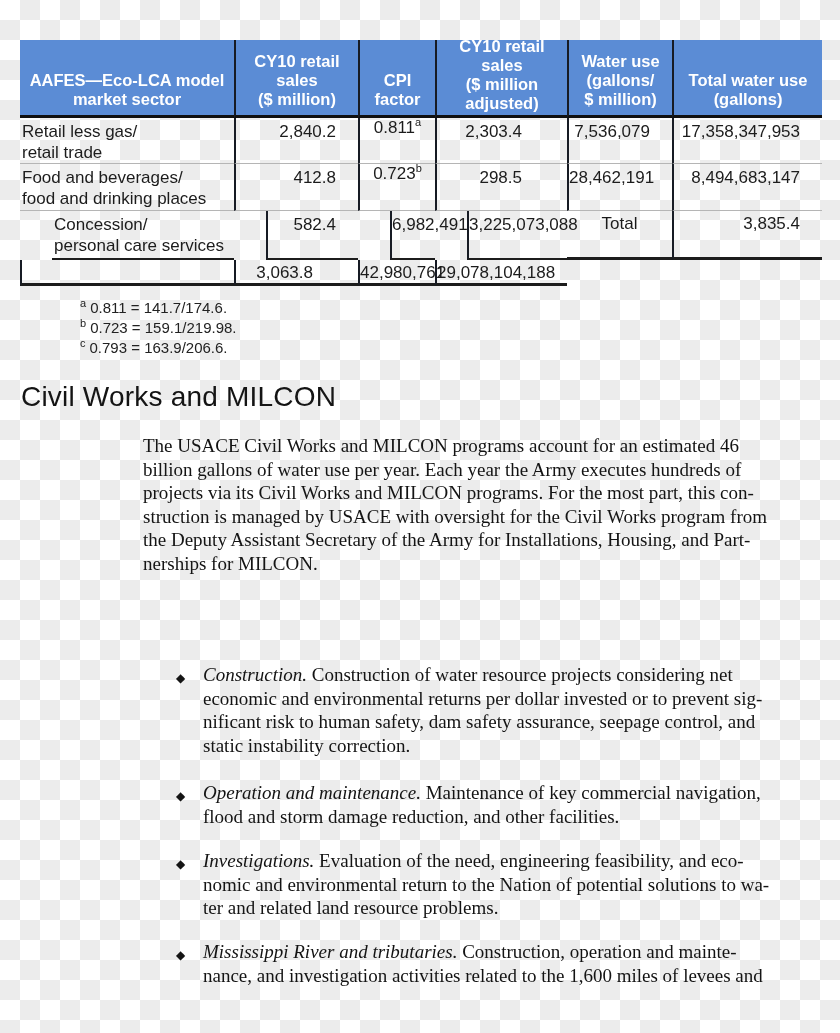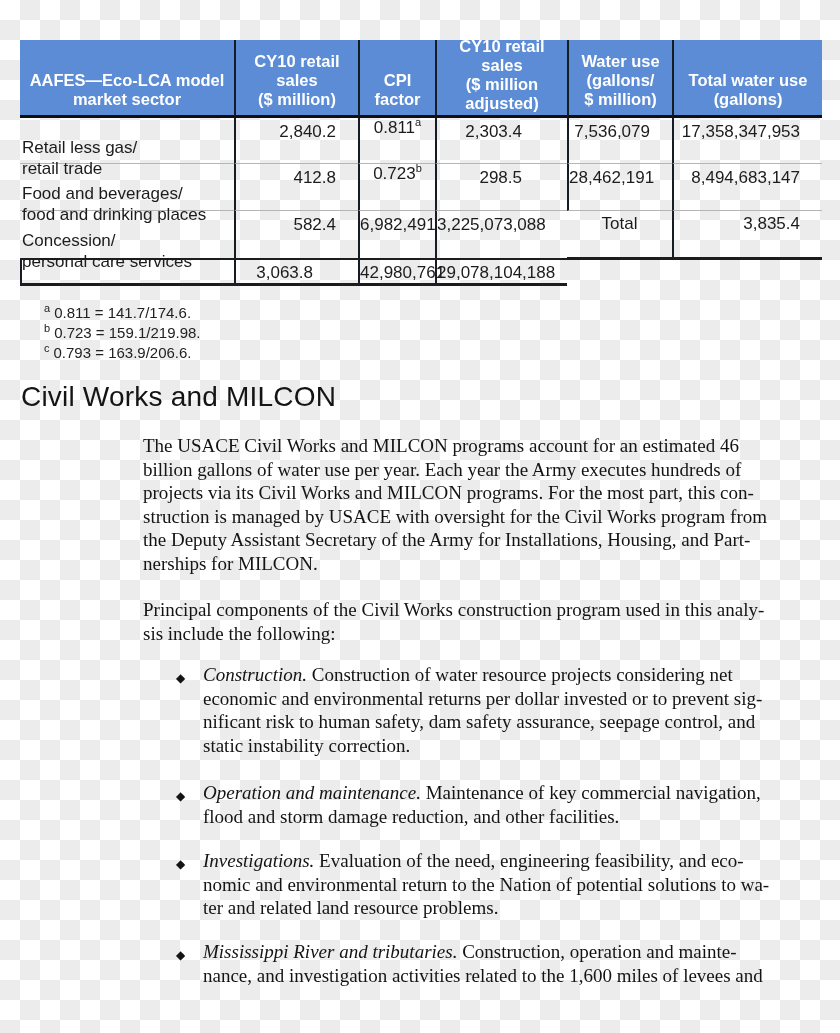--- a/index.html
+++ b/index.html
@@ -23,34 +23,34 @@
   .cell{box-sizing:border-box;color:#1c1c1c;font-size:17px;overflow:visible;}
   .bl{border-left:2px solid #171b24;}
   .hd{
     background:#5b8cd5;color:#ffffff;font-weight:bold;font-size:16.5px;
     line-height:19px;display:flex;flex-direction:column;justify-content:flex-end;
     align-items:center;text-align:center;white-space:pre-line;
     padding-bottom:6px;border-bottom:3px solid #101010;
   }
   .hd.tall{padding-bottom:2px;}
   .rb1{border-bottom:1px solid #b5b5b5;}
-  .rb2{border-bottom:2px solid #1c1c1c;}
+  .rb2{border-bottom:2px solid #1c1c1c;margin-left:32px;}
   .rb3{border-bottom:3px solid #1c1c1c;}
-  .sector{padding:19px 0 0 2px;line-height:21px;white-space:pre-line;text-align:left;}
+  .sector{padding:3px 0 0 2px;line-height:21px;white-space:pre-line;text-align:left;}
   .num{text-align:right;padding-top:4px;}
   .pr30{padding-right:22px;}
   .pr36{padding-right:45px;}
   .pr10{padding-right:22px;}
   .cpi{text-align:center;}
   .cell sup{font-size:11px;line-height:0;}
   .tot{padding-top:3px;}
   .totlabel{text-align:center;padding-top:3px;}
   
   .footnotes{position:absolute;left:44px;top:295px;font-size:15px;color:#222;}
-  .fn{height:20px;line-height:26px;}
+  .fn{height:20px;line-height:16px;margin-left:36px;}
   .fn sup{font-size:11px;margin-right:4px;}
   
   .heading{
     position:absolute;left:21px;top:381px;font-size:28px;color:#141414;
     font-weight:400;letter-spacing:.2px;
   }
   .para{
     position:absolute;left:143px;font-family:"Liberation Serif",serif;
     font-size:19px;line-height:23.5px;color:#141414;white-space:pre;
   }
@@ -129,22 +129,20 @@
   </div>
 
   <div class="heading">Civil Works and MILCON</div>
 
   <div class="para p1">The USACE Civil Works and MILCON programs account for an estimated 46
 billion gallons of water use per year. Each year the Army executes hundreds of
 projects via its Civil Works and MILCON programs. For the most part, this con-
 struction is managed by USACE with oversight for the Civil Works program from
 the Deputy Assistant Secretary of the Army for Installations, Housing, and Part-
 nerships for MILCON.</div>
-  <div class="para p2">Principal components of the Civil Works construction program used in this analy-
-sis include the following:</div>
 
   <div class="bullet b1">
     <span class="marker">◆</span>
     <div class="btext"><span class="lead">Construction.</span><span> Construction of water resource projects considering net
 economic and environmental returns per dollar invested or to prevent sig-
 nificant risk to human safety, dam safety assurance, seepage control, and
 static instability correction.</span></div>
   </div>
   <div class="bullet b2">
     <span class="marker">◆</span>

